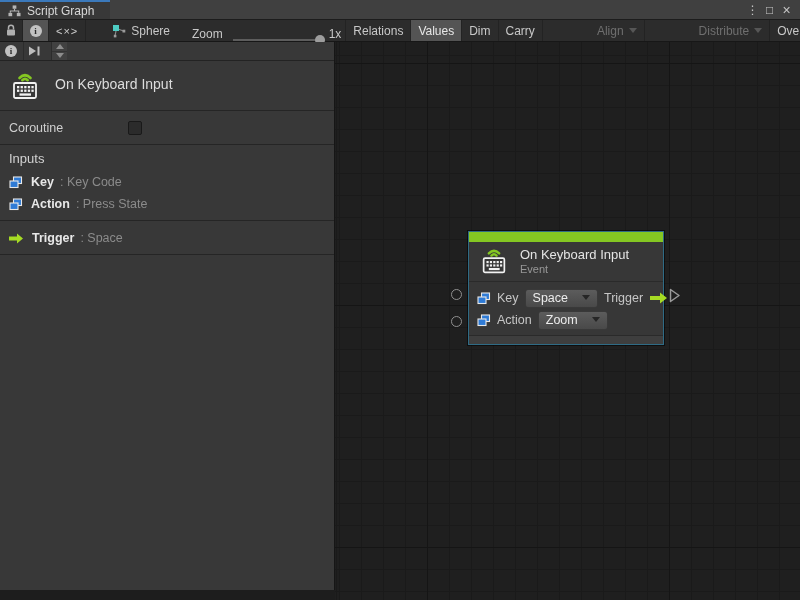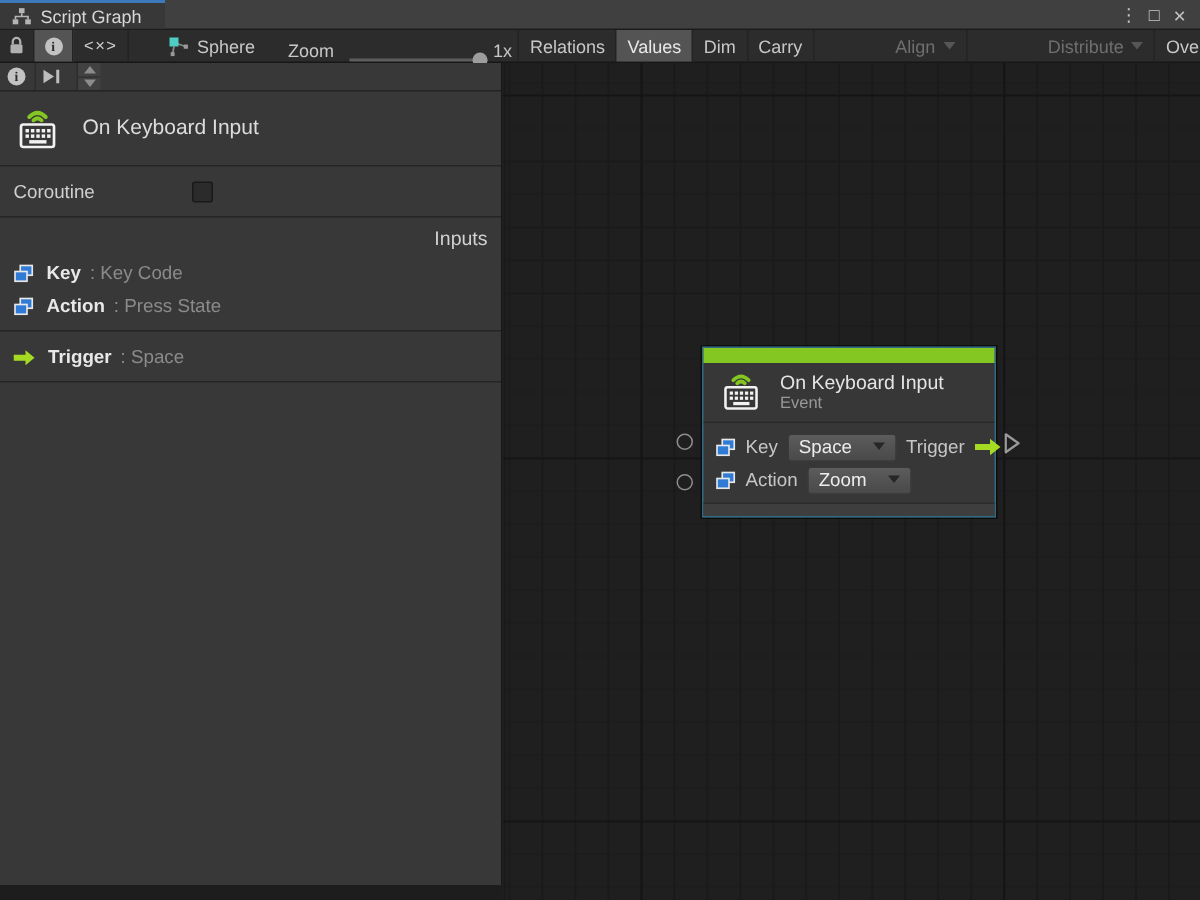--- a/index.html
+++ b/index.html
@@ -72,21 +72,21 @@
   .spin-btn { flex: 1; display: flex; align-items: center; justify-content: center; background: #414141; }
   .spin-btn + .spin-btn { border-top: 1px solid #333; }
   .tri-up { width: 0; height: 0; border-left: 4px solid transparent; border-right: 4px solid transparent; border-bottom: 5px solid #8c8c8c; }
   .tri-down { width: 0; height: 0; border-left: 4px solid transparent; border-right: 4px solid transparent; border-top: 5px solid #8c8c8c; }
   .unit-head { display: flex; align-items: center; gap: 13px; padding: 6px 8px; height: 50px; border-bottom: 1px solid #252525; }
   .unit-title { font-size: 14px; color: #dcdcdc; align-self: flex-start; padding-top: 9px; }
   .row-coroutine { height: 34px; display: flex; align-items: center; padding: 0 9px;
                    border-bottom: 1px solid #252525; font-size: 12.5px; color: #cfcfcf; }
   .row-coroutine .lbl { flex: 0 0 119px; }
   .checkbox { width: 14px; height: 14px; background: #2b2b2b; border: 1px solid #191919; border-radius: 2px; }
-  .section { padding: 6px 9px 5px 9px; border-bottom: 1px solid #252525; text-align: right; }
+  .section { padding: 6px 9px 5px 9px; border-bottom: 1px solid #252525; }
   .section-title { font-size: 13px; color: #d2d2d2; height: 15px; margin-bottom: 5px; }
   .port-row { display: flex; align-items: center; gap: 8px; height: 22px; font-size: 12.5px; }
   .port-name { color: #e8e8e8; font-weight: bold; }
   .port-type { color: #8b8b8b; margin-left: -2px; }
 
   .info-icon { width: 12px; height: 12px; border-radius: 50%; background: #c2c2c2; color: #2b2b2b;
                font-weight: bold; font-size: 9px; display: inline-flex; align-items: center; justify-content: center;
                font-family: "Liberation Serif", serif; flex: none; }
   .icon { display: inline-flex; align-items: center; justify-content: center; flex: none; }
 </style>

